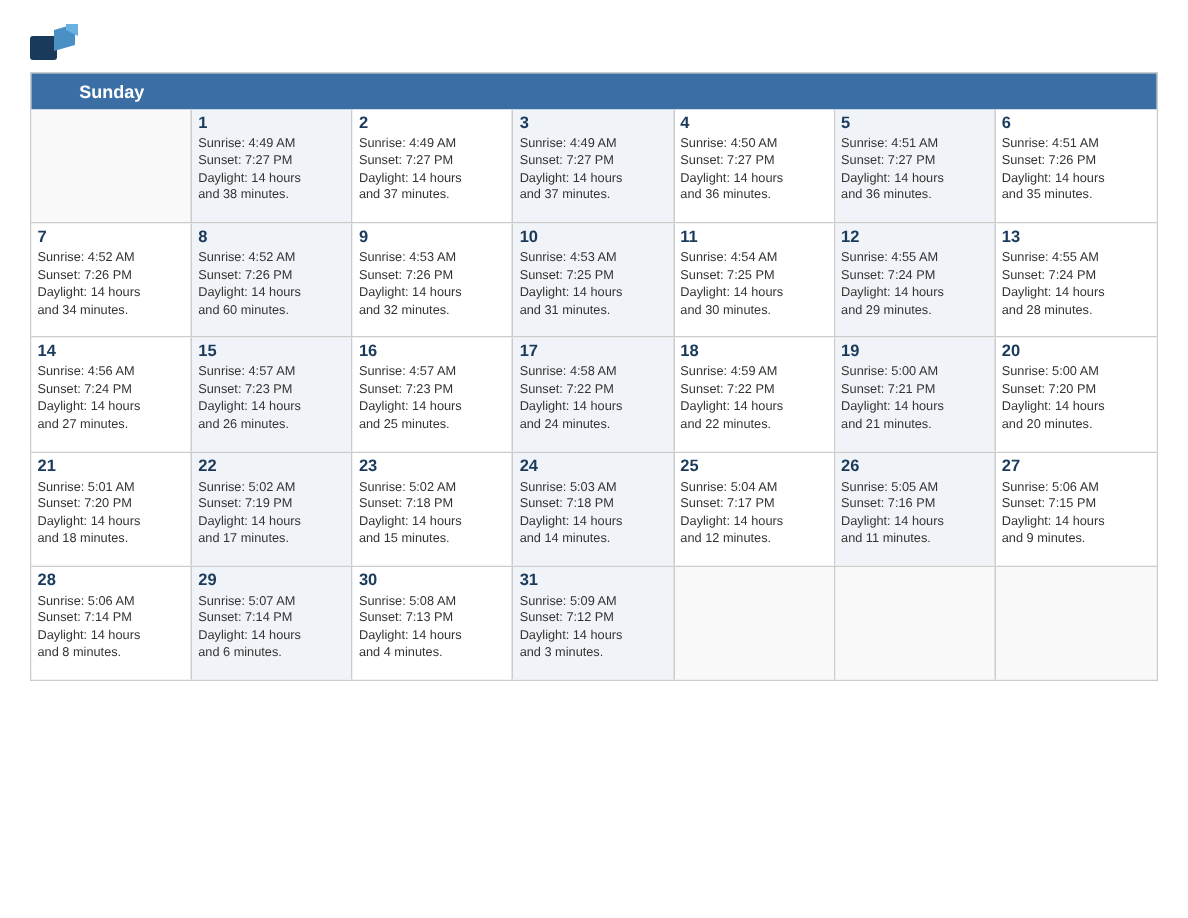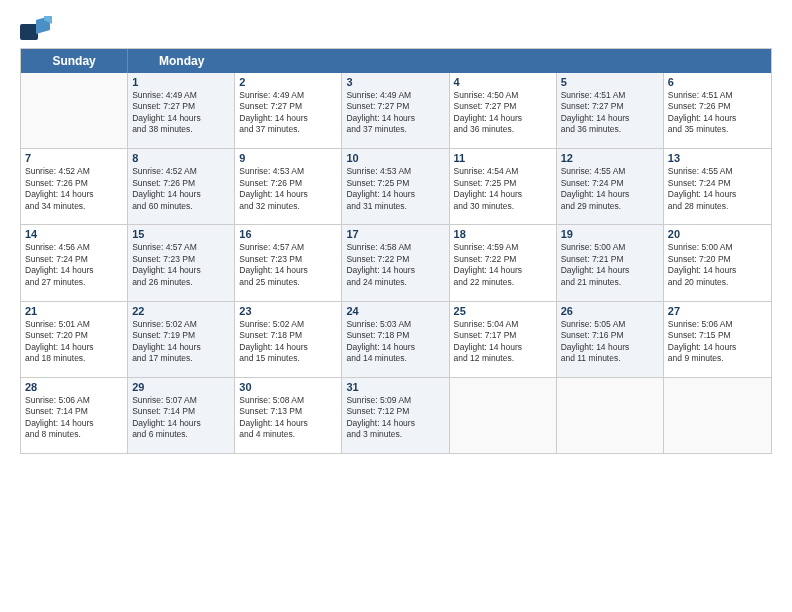--- a/index.html
+++ b/index.html
@@ -125,21 +125,20 @@
     </div>
     <div class="title-block">
       <div class="month-year"></div>
       <div class="location"></div>
     </div>
   </div>
 
   <div class="calendar">
     <div class="cal-header-row">
     <div class="cal-header-cell">Sunday</div>
-        <div class="cal-header-cell">Monday</div>
       </div>
     <div class="cal-body">
     <div class="cal-row">
           <div class="cal-cell empty"></div>
           <div class="cal-cell shaded">
         <span class="day-num">1</span>
         <span class="cell-line">Sunrise: 4:49 AM</span>
         <span class="cell-line">Sunset: 7:27 PM</span>
         <span class="cell-line">Daylight: 14 hours</span>
         <span class="cell-line">and 38 minutes.</span>

